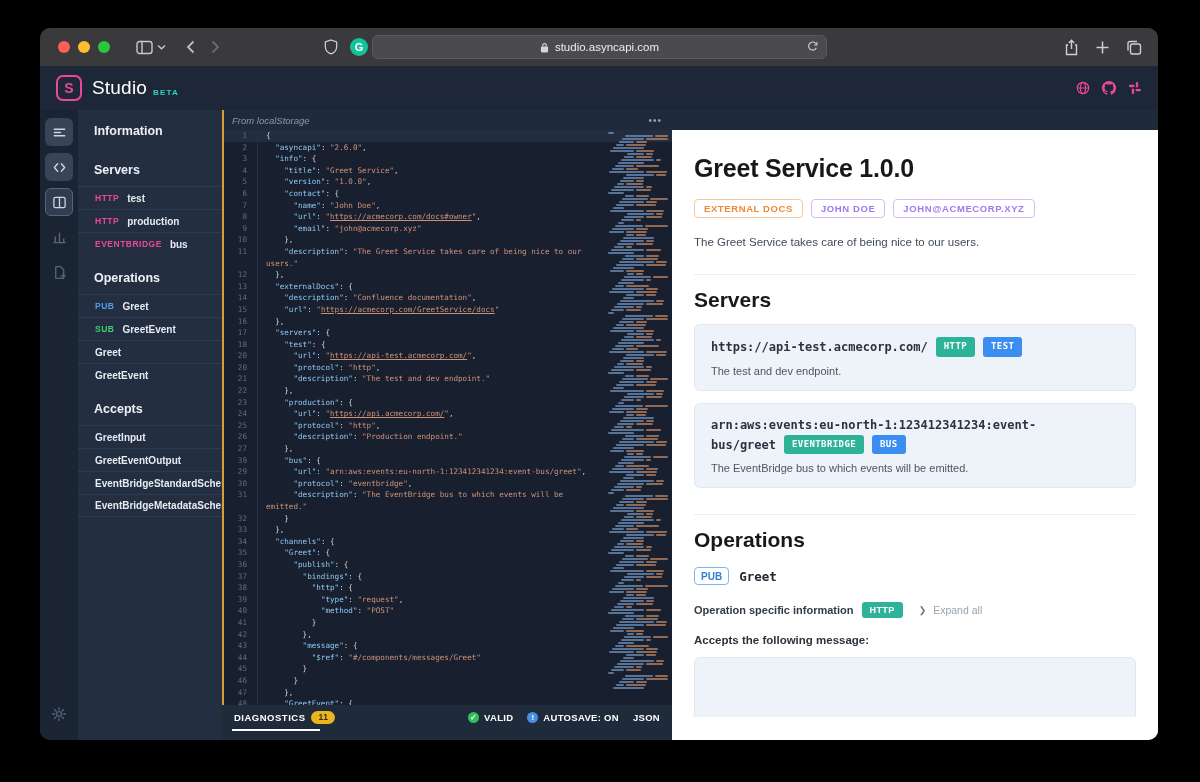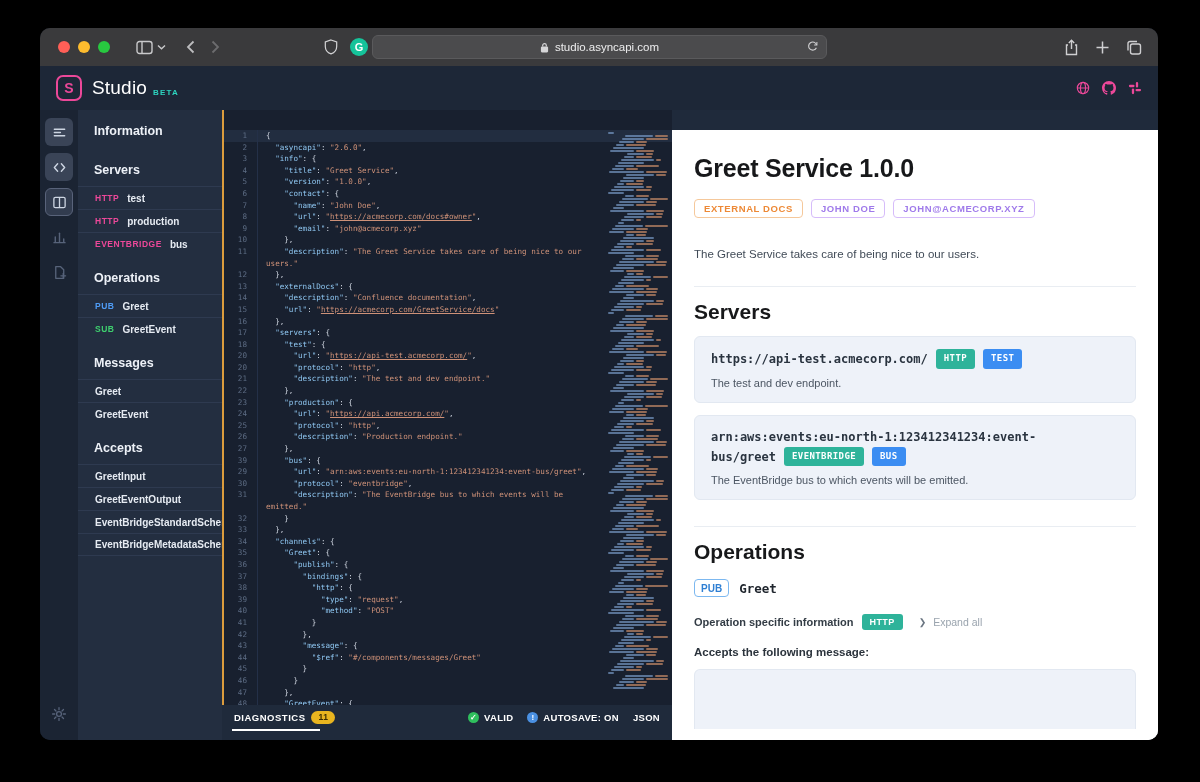--- a/index.html
+++ b/index.html
@@ -80,21 +80,21 @@
     display:flex; align-items:center; justify-content:center; }
   .dot.green { background:#2fbf5d; } .dot.blue { background:#4a90e2; }
 
   
   .doc { flex:1; position:relative; background:#fff; }
   .doc-top { height:20px; background:#1f2a3b; }
   .doc-body { position:absolute; top:20px; left:0; right:0; bottom:0; background:#fff; padding:0 22px; overflow:hidden; }
   .doc-title { margin-top:24px; font-size:25px; font-weight:600; color:#17181a; letter-spacing:-.2px; }
   .badges { margin-top:16px; display:flex; gap:8px; }
   .obadge { font-size:9.5px; font-weight:700; letter-spacing:.6px; padding:3px 9px; border-radius:4px; border:1px solid; background:#fff; }
-  .doc-desc { margin-top:30px; font-size:11.5px; color:#414b57; }
+  .doc-desc { margin-top:18px; font-size:11.5px; color:#414b57; }
   .doc-h2 { margin-top:26px; padding-top:13px; border-top:1px solid #e9edf2; font-size:21px; font-weight:600; color:#17181a; }
   .scard { margin-top:12px; background:#eef2f9; border:1px solid #e2e8f1; border-radius:6px; padding:12px 16px 13px; }
   .scard-url { font-family:"DejaVu Sans Mono",monospace; font-size:12px; font-weight:700; color:#2a3440; line-height:1.55; }
   .bsolid { display:inline-block; color:#fff; font-size:9px; font-weight:700; letter-spacing:.4px; padding:3px 8px;
     border-radius:3px; margin-left:8px; vertical-align:1.5px; }
   .scard-desc { margin-top:8px; font-size:11px; color:#4c5663; }
   .op-row { margin-top:15px; display:flex; align-items:center; }
   .pub-chip { border:1px solid #7cb8f0; color:#2f7fd3; background:#fff; border-radius:4px; padding:2.5px 6px; font-size:10px; font-weight:700; }
   .op-name { font-family:"DejaVu Sans Mono",monospace; font-size:12.5px; font-weight:700; color:#20262e; margin-left:10px; }
   .opinfo-row { margin-top:17px; display:flex; align-items:center; font-size:11px; }
@@ -277,21 +277,20 @@
         </div>
         <div class="nav-h">Operations</div>
         <div class="nav-item">
           <span class="nav-tag" style="color: rgb(79, 156, 246);">PUB</span>
           <span class="nav-label">Greet</span>
         </div>
         <div class="nav-item">
           <span class="nav-tag" style="color: rgb(62, 207, 110);">SUB</span>
           <span class="nav-label">GreetEvent</span>
         </div>
-        <div class="nav-h">Messages</div>
         <div class="nav-item">
           <span class="nav-label">Greet</span>
         </div>
         <div class="nav-item">
           <span class="nav-label">GreetEvent</span>
         </div>
         <div class="nav-h">Accepts</div>
         <div class="nav-item">
           <span class="nav-label">GreetInput</span>
         </div>
@@ -300,20 +299,24 @@
         </div>
         <div class="nav-item">
           <span class="nav-label">EventBridgeStandardSchema</span>
         </div>
         <div class="nav-item">
           <span class="nav-label">EventBridgeMetadataSchema</span>
         </div>
       </div>
 
     <div class="editor">
+      <div class="ed-head">
+        <span class="ed-src">From localStorage</span>
+        <button class="ed-menu">•••</button>
+      </div>
       <div class="code" id="code-rows">
           <div class="crow hl">
             <span class="ln">1</span>
             <span class="lt"><span>{</span></span>
           </div>
           <div class="crow">
             <span class="ln">2</span>
             <span class="lt"><span>  </span><span class="tk">"asyncapi"</span><span>: </span><span class="ts">"2.6.0"</span><span>,</span></span>
           </div>
           <div class="crow">

